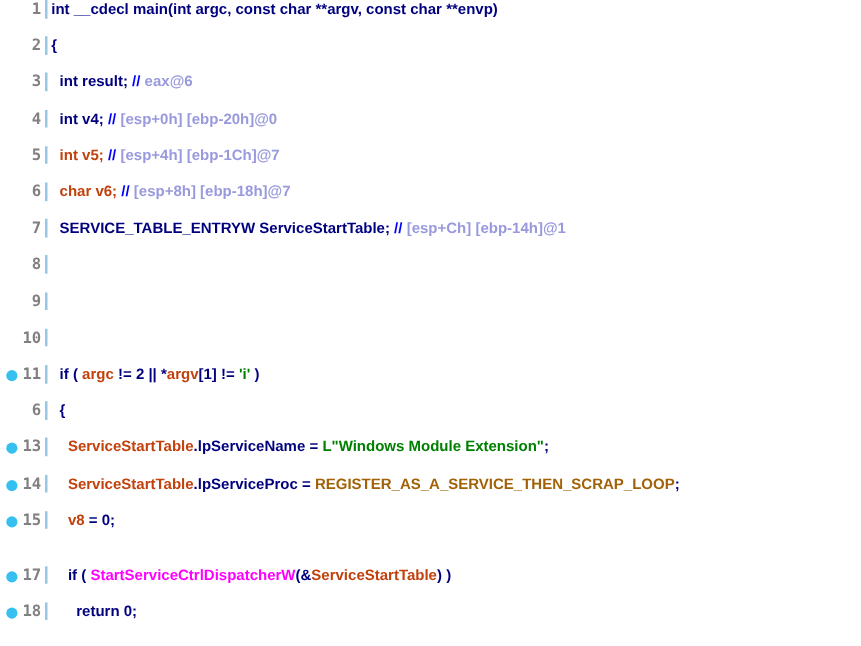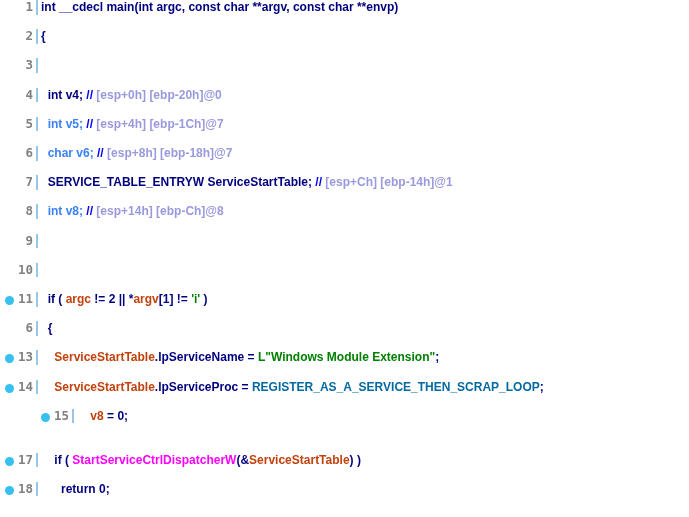--- a/index.html
+++ b/index.html
@@ -74,44 +74,44 @@
     position: absolute;
     left: 41px; top: 0;
     white-space: pre;
     font-family: Liberation Sans, sans-serif;
     font-size: 12px;
     font-weight: bold;
   }
 
   
   .t-kw    { color: #00007f; }
-  .t-dim   { color: #3b82f6; }              
+  .t-dim   { color: #c2410c; }              
   .t-var   { color: #c2410c; }              
   .t-cmt   { color: #0000ff; }              
   .t-cmtx  { color: #9999dd; }              
   .t-str   { color: #008000; }              
   .t-fn    { color: #ff00ff; }              
-  .t-macro { color: #0369a1; }
+  .t-macro { color: #a16207; }
 </style>
 </head>
 <body>
 
 <div id="pseudocode-view">
   <div class="code-lines" id="code-lines">
       <div class="code-line" style="top: 0px;"><div class="gutter"><span class="lineno">1</span><span class="gutter-rule"></span></div><div class="code-text"><span class="t-kw">int __cdecl </span><span class="t-kw">main</span><span class="t-kw">(int argc, const char **argv, const char **envp)</span></div></div>
       <div class="code-line" style="top: 14.6px;"><div class="gutter"><span class="lineno">2</span><span class="gutter-rule"></span></div><div class="code-text"><span class="t-kw">{</span></div></div>
-      <div class="code-line" style="top: 29.2px;"><div class="gutter"><span class="lineno">3</span><span class="gutter-rule"></span></div></div>
+      <div class="code-line" style="top: 29.2px;"><div class="gutter"><span class="lineno">3</span><span class="gutter-rule"></span></div><div class="code-text"><span class="t-kw">  int result; </span><span class="t-cmt">// </span><span class="t-cmtx">eax@6</span></div></div>
       <div class="code-line" style="top: 43.8px;"><div class="gutter"><span class="lineno">4</span><span class="gutter-rule"></span></div><div class="code-text"><span class="t-kw">  int v4; </span><span class="t-cmt">// </span><span class="t-cmtx">[esp+0h] [ebp-20h]@0</span></div></div>
       <div class="code-line" style="top: 58.4px;"><div class="gutter"><span class="lineno">5</span><span class="gutter-rule"></span></div><div class="code-text"><span class="t-dim">  int v5; </span><span class="t-cmt">// </span><span class="t-cmtx">[esp+4h] [ebp-1Ch]@7</span></div></div>
       <div class="code-line" style="top: 73px;"><div class="gutter"><span class="lineno">6</span><span class="gutter-rule"></span></div><div class="code-text"><span class="t-dim">  char v6; </span><span class="t-cmt">// </span><span class="t-cmtx">[esp+8h] [ebp-18h]@7</span></div></div>
       <div class="code-line" style="top: 87.6px;"><div class="gutter"><span class="lineno">7</span><span class="gutter-rule"></span></div><div class="code-text"><span class="t-kw">  SERVICE_TABLE_ENTRYW ServiceStartTable; </span><span class="t-cmt">// </span><span class="t-cmtx">[esp+Ch] [ebp-14h]@1</span></div></div>
-      <div class="code-line" style="top: 102.2px;"><div class="gutter"><span class="lineno">8</span><span class="gutter-rule"></span></div><div class="code-text"><span class="t-dim">  int v8; </span><span class="t-cmt">// </span><span class="t-cmtx">[esp+14h] [ebp-Ch]@8</span></div></div>
+      <div class="code-line" style="top: 102.2px;"><div class="gutter"><span class="lineno">8</span><span class="gutter-rule"></span></div></div>
       <div class="code-line" style="top: 116.8px;"><div class="gutter"><span class="lineno">9</span><span class="gutter-rule"></span></div></div>
       <div class="code-line" style="top: 131.4px;"><div class="gutter"><span class="lineno">10</span><span class="gutter-rule"></span></div><div class="code-text"><span class="t-kw"></span></div></div>
       <div class="code-line" style="top: 146px;"><div class="gutter"><span class="bp-dot"></span><span class="lineno">11</span><span class="gutter-rule"></span></div><div class="code-text"><span class="t-kw">  if ( </span><span class="t-var">argc</span><span class="t-kw"> != 2 || *</span><span class="t-var">argv</span><span class="t-kw">[1] != </span><span class="t-str">'i'</span><span class="t-kw"> )</span></div></div>
       <div class="code-line" style="top: 160.6px;"><div class="gutter"><span class="lineno">6</span><span class="gutter-rule"></span></div><div class="code-text"><span class="t-kw">  {</span></div></div>
       <div class="code-line" style="top: 175.2px;"><div class="gutter"><span class="bp-dot"></span><span class="lineno">13</span><span class="gutter-rule"></span></div><div class="code-text"><span class="t-kw">    </span><span class="t-var">ServiceStartTable</span><span class="t-kw">.lpServiceName = </span><span class="t-str">L"Windows Module Extension"</span><span class="t-kw">;</span></div></div>
       <div class="code-line" style="top: 189.8px;"><div class="gutter"><span class="bp-dot"></span><span class="lineno">14</span><span class="gutter-rule"></span></div><div class="code-text"><span class="t-kw">    </span><span class="t-var">ServiceStartTable</span><span class="t-kw">.lpServiceProc = </span><span class="t-macro">REGISTER_AS_A_SERVICE_THEN_SCRAP_LOOP</span><span class="t-kw">;</span></div></div>
-      <div class="code-line" style="top: 204.4px; margin-left: 36px;"><div class="gutter"><span class="bp-dot"></span><span class="lineno">15</span><span class="gutter-rule"></span></div><div class="code-text"><span class="t-kw">    </span><span class="t-var">v8</span><span class="t-kw"> = 0;</span></div></div>
+      <div class="code-line" style="top: 204.4px;"><div class="gutter"><span class="bp-dot"></span><span class="lineno">15</span><span class="gutter-rule"></span></div><div class="code-text"><span class="t-kw">    </span><span class="t-var">v8</span><span class="t-kw"> = 0;</span></div></div>
       <div class="code-line" style="top: 233.6px;"><div class="gutter"><span class="bp-dot"></span><span class="lineno">17</span><span class="gutter-rule"></span></div><div class="code-text"><span class="t-kw">    if ( </span><span class="t-fn">StartServiceCtrlDispatcherW</span><span class="t-kw">(&amp;</span><span class="t-var">ServiceStartTable</span><span class="t-kw">) )</span></div></div>
       <div class="code-line" style="top: 248.2px;"><div class="gutter"><span class="bp-dot"></span><span class="lineno">18</span><span class="gutter-rule"></span></div><div class="code-text"><span class="t-kw">      return 0;</span></div></div>
     </div>
 </div>
 
 </body></html>

